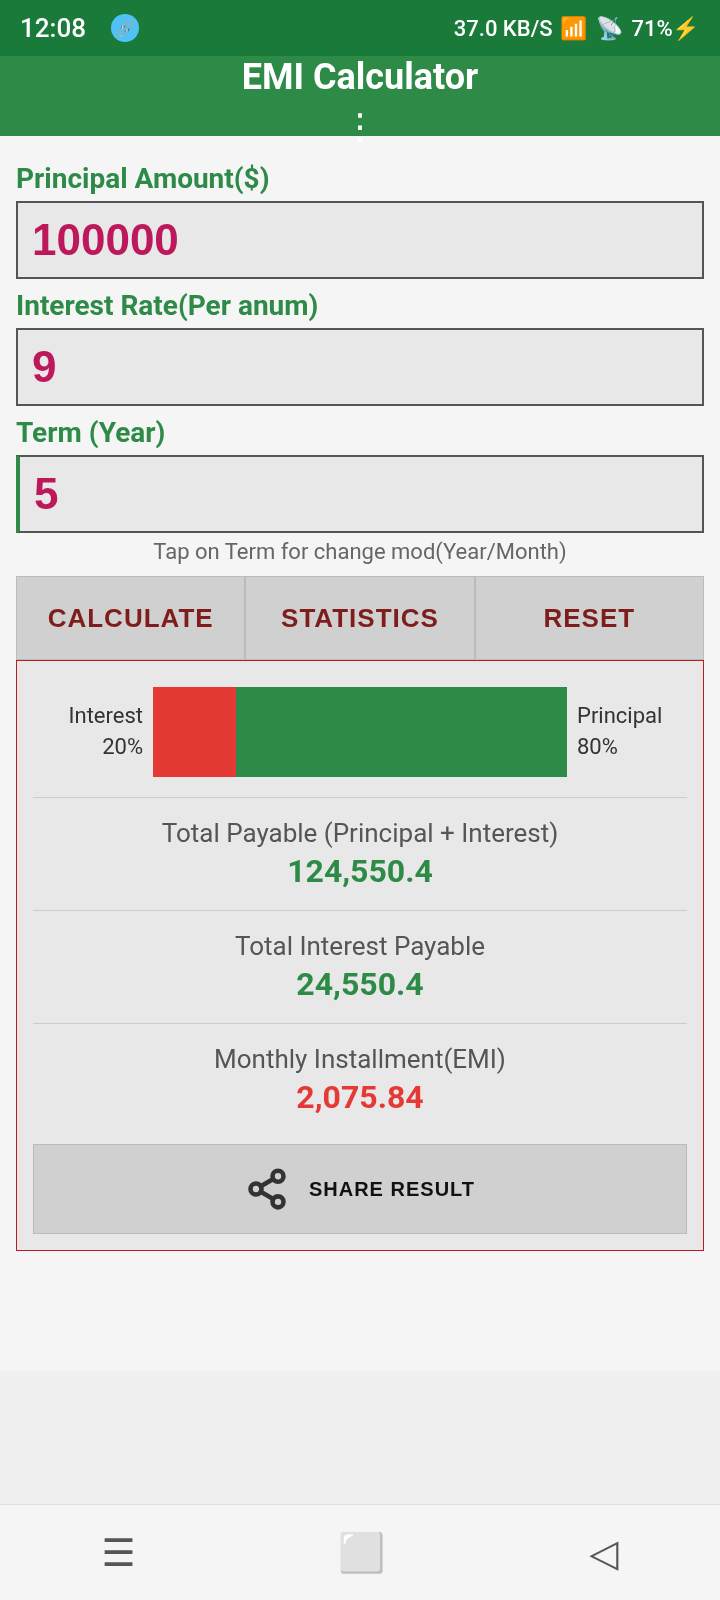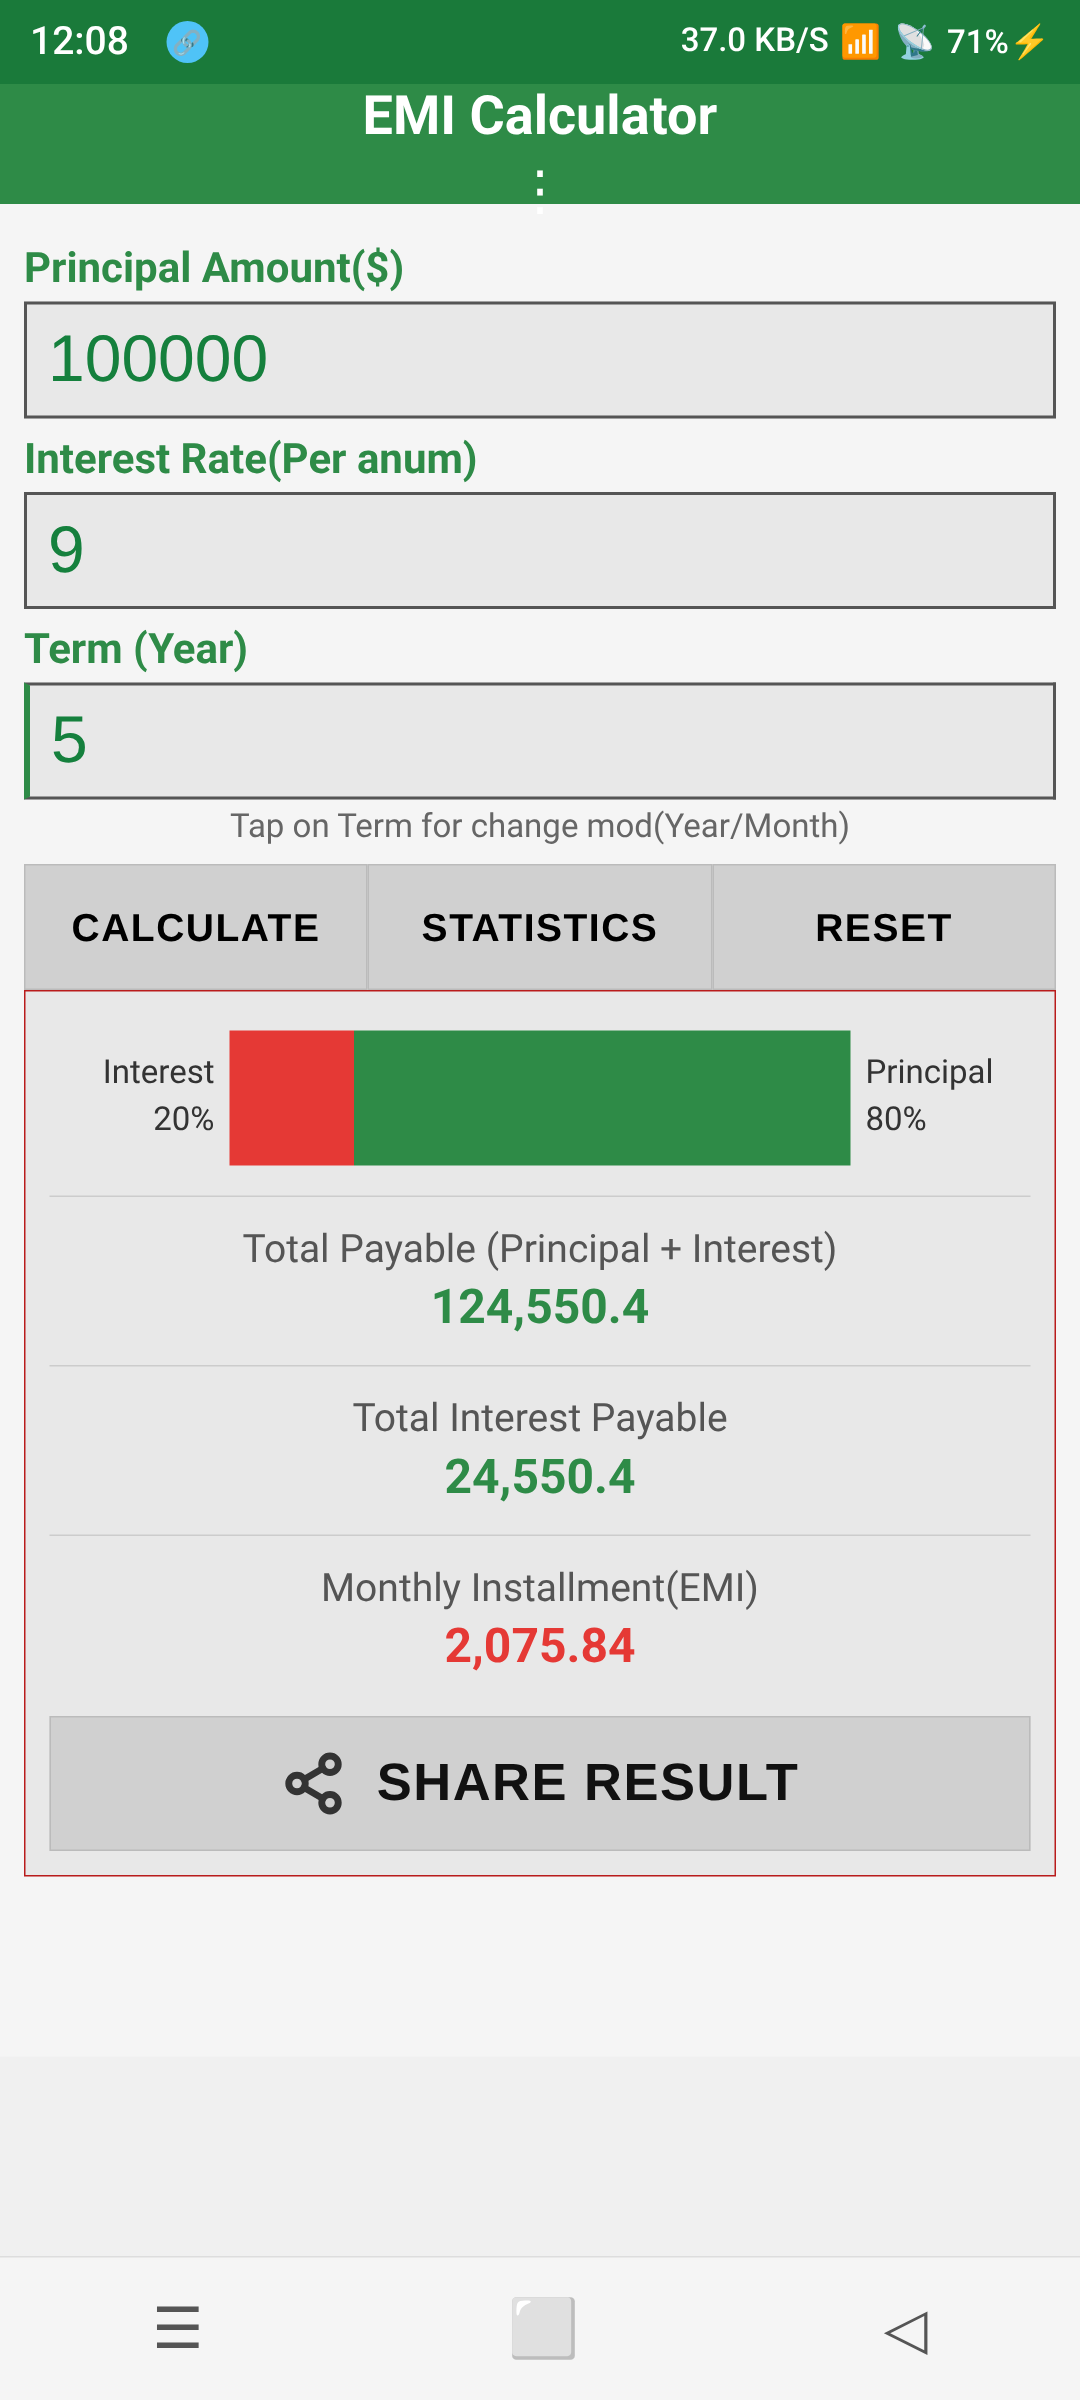--- a/index.html
+++ b/index.html
@@ -72,22 +72,23 @@
     }
 
     .field-input {
       width: 100%;
       background: #e8e8e8;
       border: 2px solid #555;
       border-radius: 0;
       font-size: 44px;
       padding: 12px 14px;
       outline: none;
-      color: #15803d;
+      color: #be185d;
       font-family: Arial, sans-serif;
+      font-weight: bold;
     }
 
     .term-hint {
       color: #666;
       font-size: 22px;
       margin-top: 6px;
       margin-bottom: 12px;
       text-align: center;
     }
 
@@ -97,21 +98,21 @@
       gap: 0;
       margin-top: 8px;
     }
     .btn-action {
       flex: 1;
       height: 84px;
       background: #d0d0d0;
       border: 1px solid #bbb;
       font-size: 26px;
       font-weight: bold;
-      color: #000000;
+      color: #7f1d1d;
       cursor: pointer;
       letter-spacing: 1px;
     }
 
     
     .results-panel {
       background: #e8e8e8;
       border: 1px solid #b91c1c;
       margin-top: 0;
       padding: 16px 16px 0 16px;
@@ -191,21 +192,21 @@
       align-items: center;
       justify-content: center;
       cursor: pointer;
       gap: 20px;
     }
     .share-icon-svg {
       width: 44px;
       height: 44px;
     }
     .share-btn-label {
-      font-size: 35px;
+      font-size: 20px;
       font-weight: bold;
       color: #111;
       letter-spacing: 1px;
     }
 
     
     .bottom-nav {
       position: fixed;
       bottom: 0;
       left: 0;

